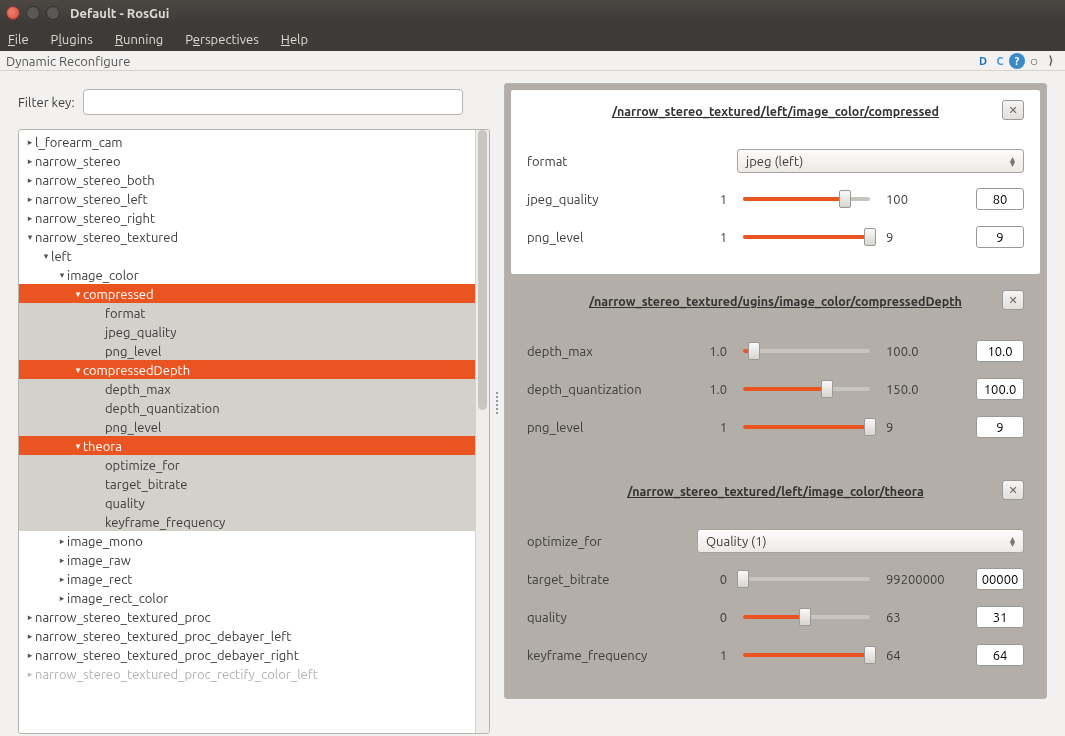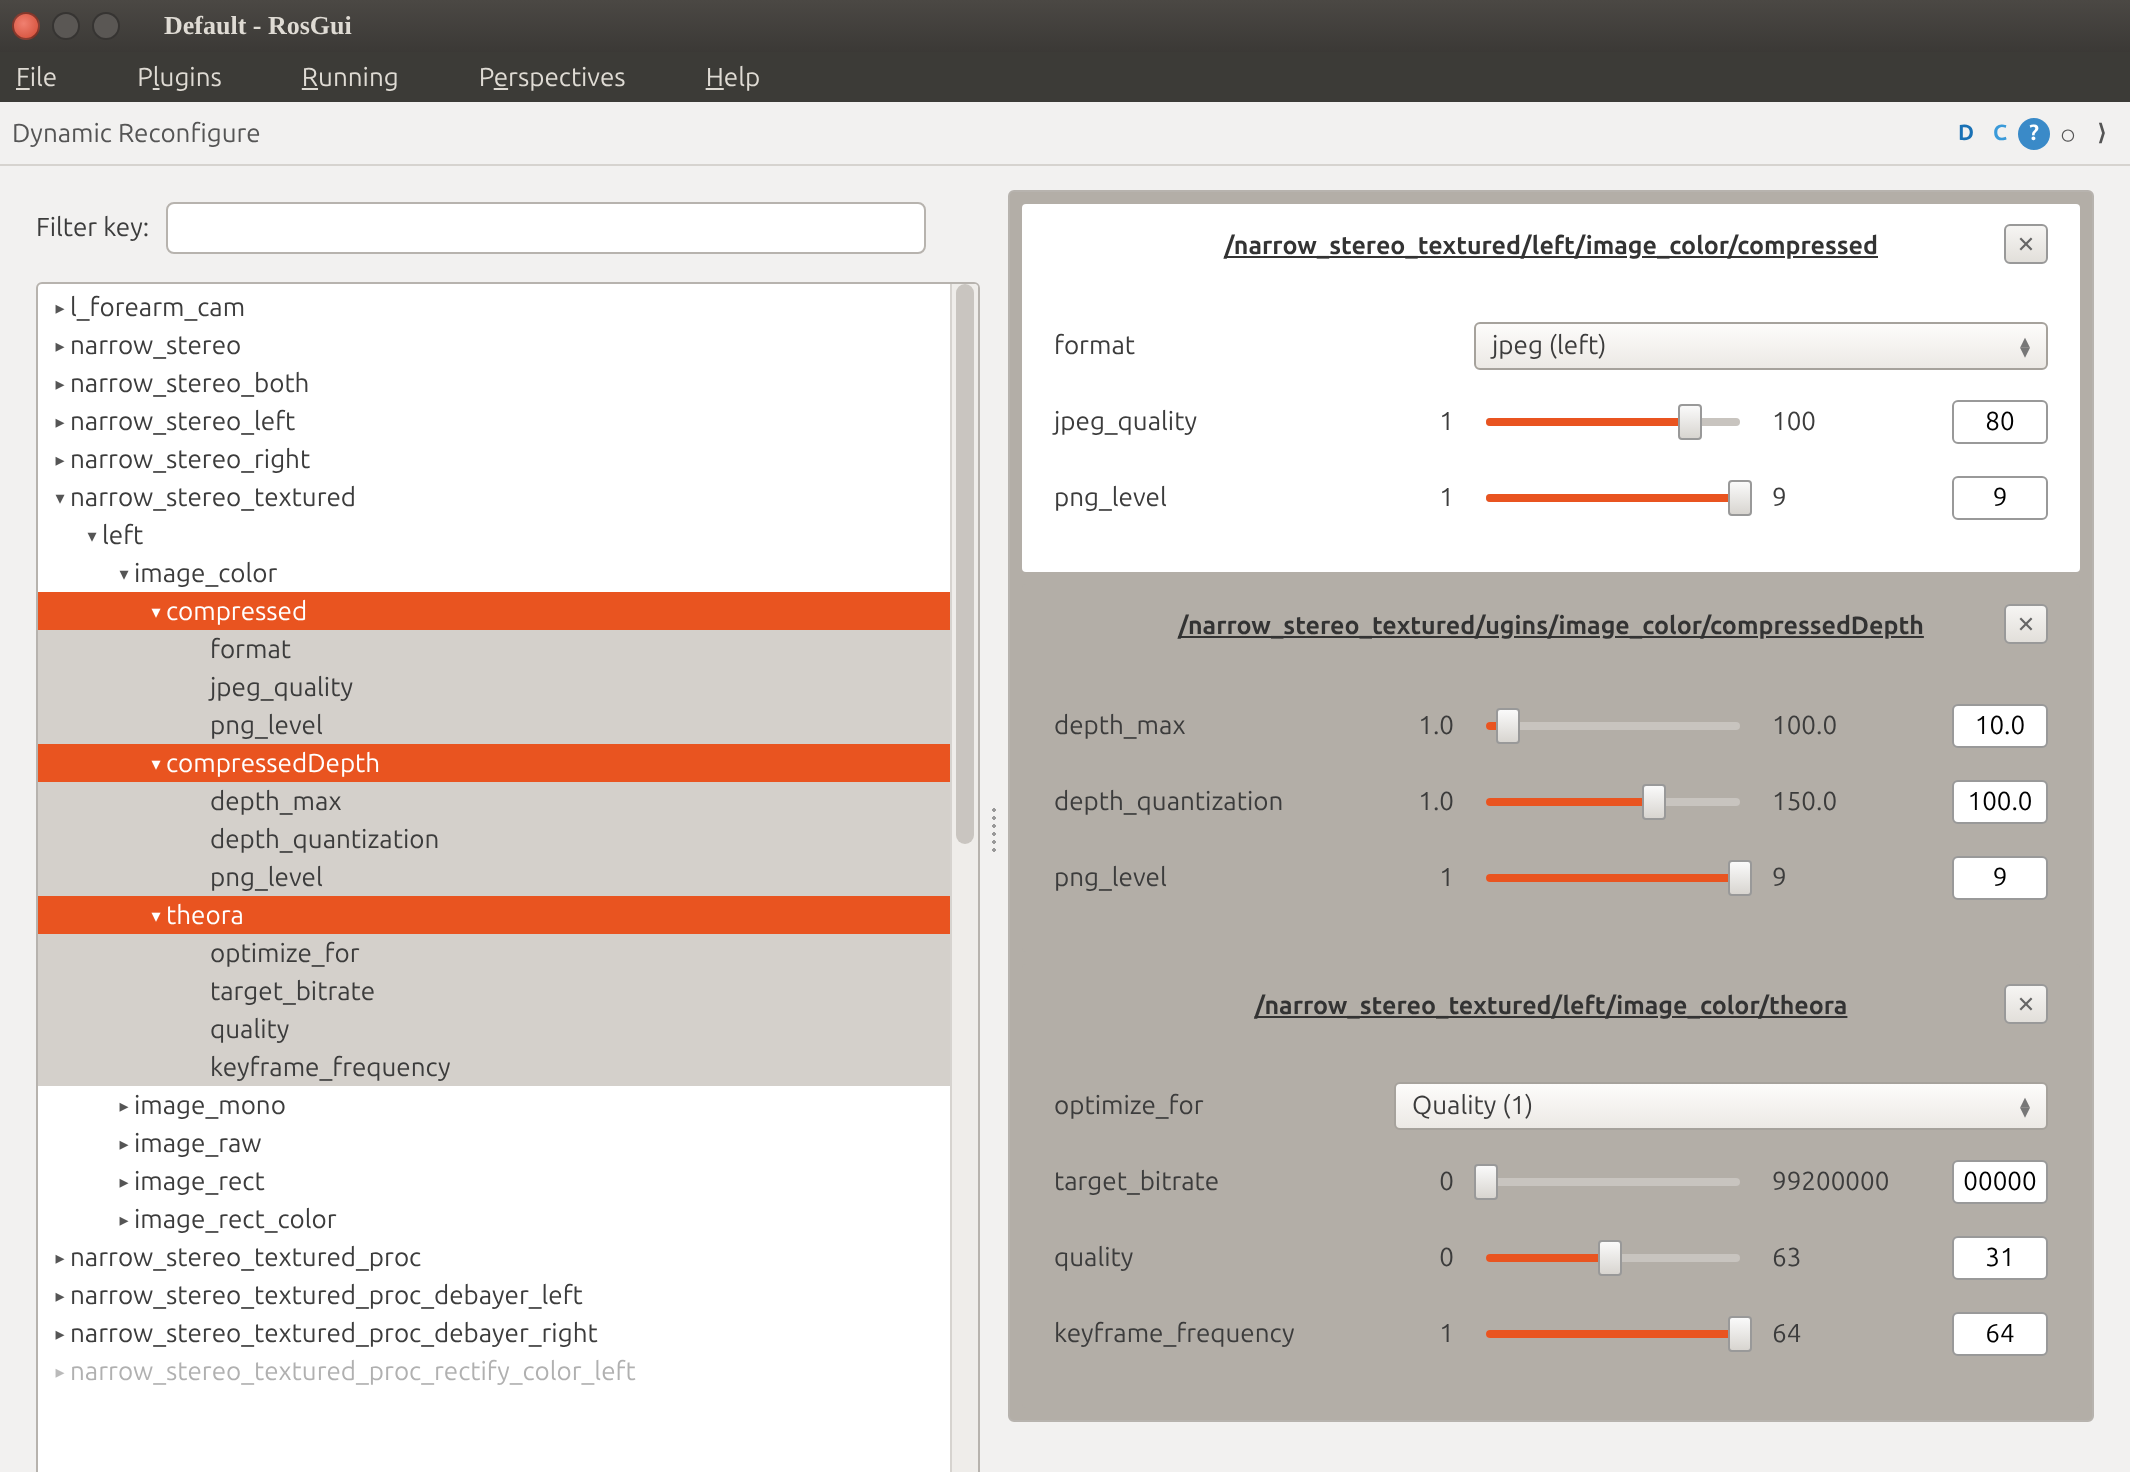--- a/index.html
+++ b/index.html
@@ -3,29 +3,29 @@
 <meta charset="utf-8">
 <style>
 * { margin: 0; padding: 0; box-sizing: border-box; font-family: "Ubuntu", "Segoe UI", sans-serif; font-size: 13px; }
 body { background: #f2f1f0; color: #3c3c3c; width: 1065px; height: 736px; overflow: hidden; }
 
 
 .titlebar { height: 26px; background: linear-gradient(to bottom, #4b4844, #3b3936); display: flex; align-items: center; padding: 0 6px; gap: 6px; }
 .tb-btn { width: 14px; height: 14px; border-radius: 50%; border: 1px solid rgba(0,0,0,.4); }
 .tb-close { background: radial-gradient(circle at 40% 40%, #f08070, #d14a34); }
 .tb-min, .tb-max { background: #5a5754; }
-.tb-title { color: #dfdbd4; font-weight: bold; margin-left: 16px; font-family: Liberation Serif, serif; }
-
-
-.menubar { height: 25px; background: #3c3b37; display: flex; align-items: center; padding: 0 8px; gap: 40px; color: #dfdbd4; }
+.tb-title { color: #dfdbd4; font-weight: bold; margin-left: 4px; }
+
+
+.menubar { height: 25px; background: #3c3b37; display: flex; align-items: center; padding: 0 8px; gap: 22px; color: #dfdbd4; }
 .menubar span { cursor: default; }
 .menubar .mn u { text-decoration: underline; }
 
 
-.toolrow { height: 32px; background: #f2f1f0; display: flex; align-items: center; justify-content: space-between; padding: 0 6px; color: #555; border-bottom: 1px solid #d6d3cf; }
+.toolrow { height: 20px; background: #f2f1f0; display: flex; align-items: center; justify-content: space-between; padding: 0 6px; color: #555; border-bottom: 1px solid #d6d3cf; }
 .toolrow-right { display: flex; align-items: center; gap: 1px; }
 .ticon { width: 16px; height: 16px; display: flex; align-items: center; justify-content: center; font-size: 11px; }
 .ticon.d { color: #1a71b5; font-weight: bold; }
 .ticon.c { color: #3a9ad9; font-weight: bold; }
 .ticon.q { background: #3a8ac8; color: #fff; border-radius: 50%; font-weight: bold; }
 .ticon.o { color: #555; font-weight: bold; font-size: 14px; }
 .ticon.cl { color: #555; font-weight: bold; }
 
 
 .main { display: flex; height: calc(100% - 73px); }

